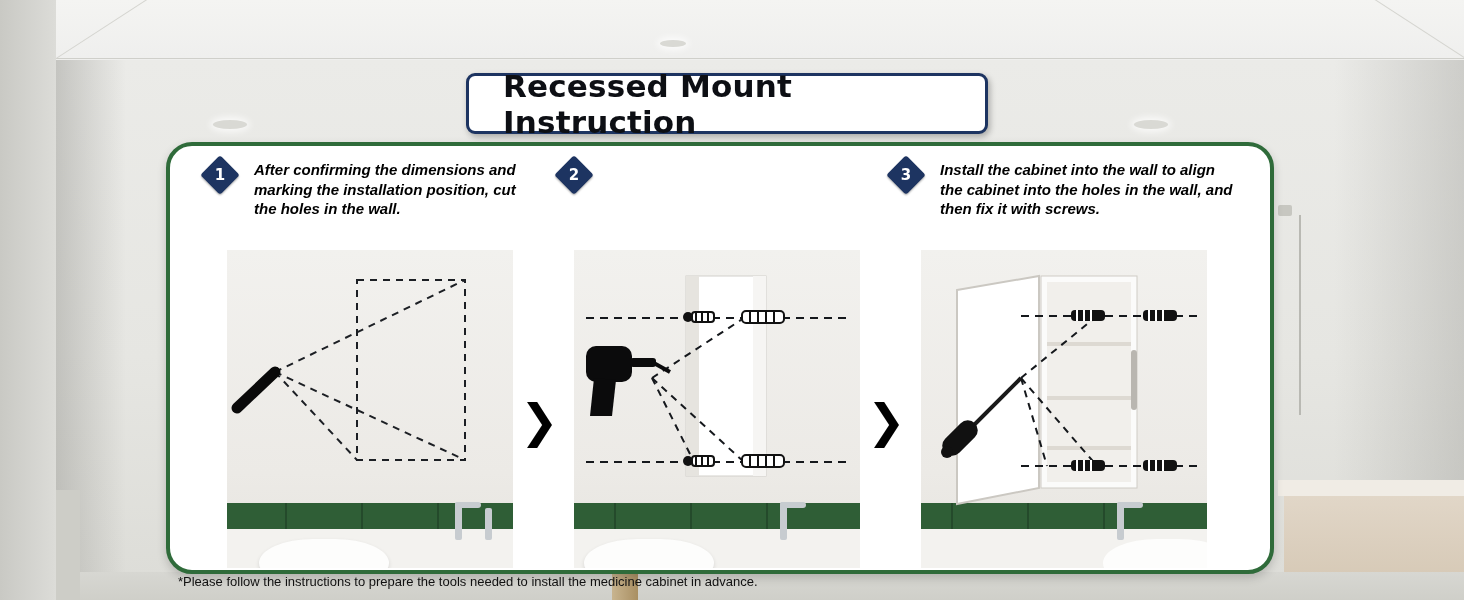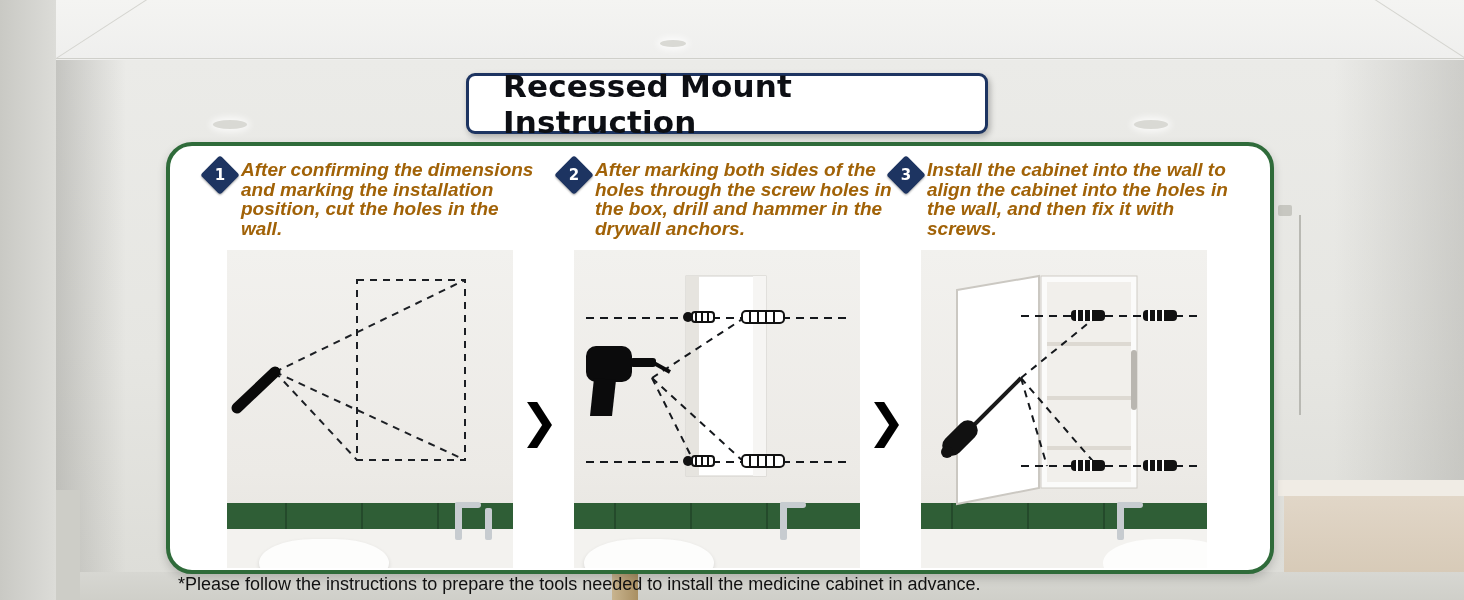--- a/index.html
+++ b/index.html
@@ -102,22 +102,22 @@
     position:relative;width:28px;height:28px;flex:0 0 28px;margin-top:1px;
     background:#1d3461;transform:rotate(45deg);border-radius:3px;
     box-shadow:1px 1px 2px rgba(0,0,0,.3);
   }
   .badge span{
     position:absolute;inset:0;display:flex;align-items:center;justify-content:center;
     transform:rotate(-45deg);color:#fff;font-size:15px;font-weight:bold;
     font-family:"DejaVu Sans","Liberation Sans",sans-serif;
   }
   .step-text{
-    margin-left:7px;color:#a16207;font-style:italic;font-weight:bold;
-    font-size:19px;line-height:19.5px;
+    margin-left:20px;color:#000000;font-style:italic;font-weight:bold;
+    font-size:15px;line-height:19.5px;
     font-family:"Liberation Sans",sans-serif;
   }
 
   
   .photo{
     position:absolute;top:104px;width:286px;height:318px;overflow:hidden;
     background:#ecebe7;
   }
   .photo.p1{left:57px;}
   .photo.p2{left:404px;}
@@ -146,21 +146,21 @@
     position:absolute;top:252px;width:34px;height:46px;color:#000;
     font-size:46px;line-height:46px;font-weight:bold;
     font-family:"DejaVu Sans","Liberation Sans",sans-serif;
   }
   .chev.c1{left:350px;}
   .chev.c2{left:697px;}
 
   
   .footnote{
     position:absolute;left:178px;top:574px;width:900px;
-    font-size:18px;color:#111;
+    font-size:13px;color:#111;
     font-family:"Liberation Sans",sans-serif;
   }
 </style>
 </head>
 <body>
 
 <div class="room">
   <div class="ceiling"></div>
   <div class="ceiling-line" style="left:56px;top:58px;width:1408px;"></div>
   <div class="ceil-diag" style="left:56px;top:58px;transform:rotate(-33deg);"></div>
@@ -194,21 +194,20 @@
         <div class="badge">
           <span>1</span>
         </div>
         <div class="step-text">After confirming the dimensions and marking the installation position, cut the holes in the wall.</div>
       </div>
 
       <div class="step s2">
         <div class="badge">
           <span>2</span>
         </div>
-        <div class="step-text">After marking both sides of the holes through the screw holes in the box, drill and hammer in the drywall anchors.</div>
       </div>
 
       <div class="step s3">
         <div class="badge">
           <span>3</span>
         </div>
         <div class="step-text">Install the cabinet into the wall to align the cabinet into the holes in the wall, and then fix it with screws.</div>
       </div>
 
     </div>

